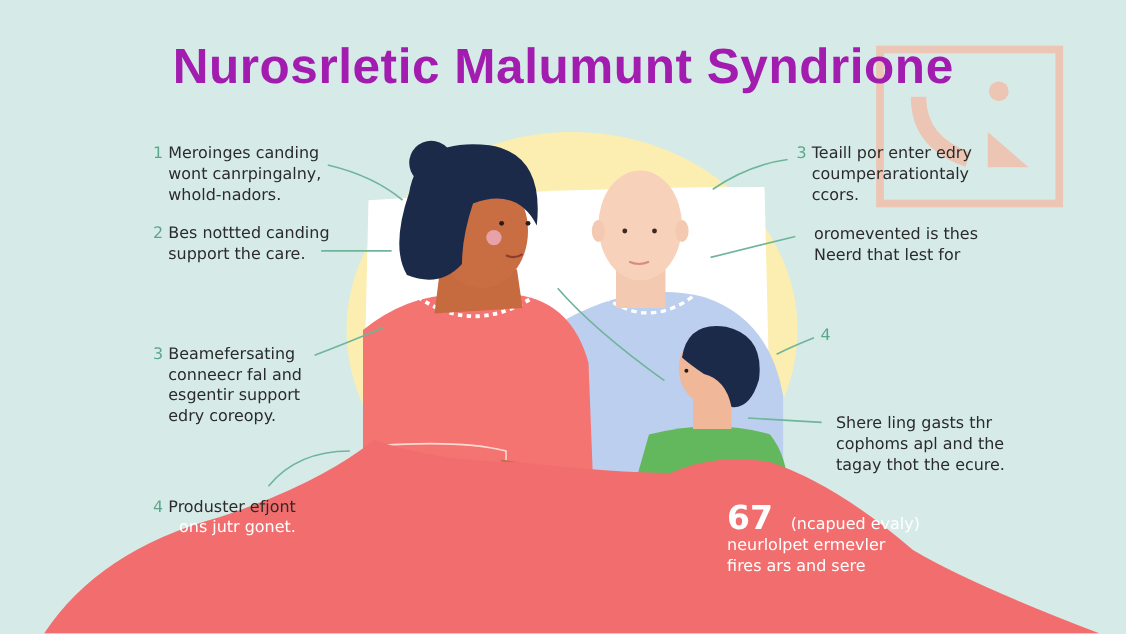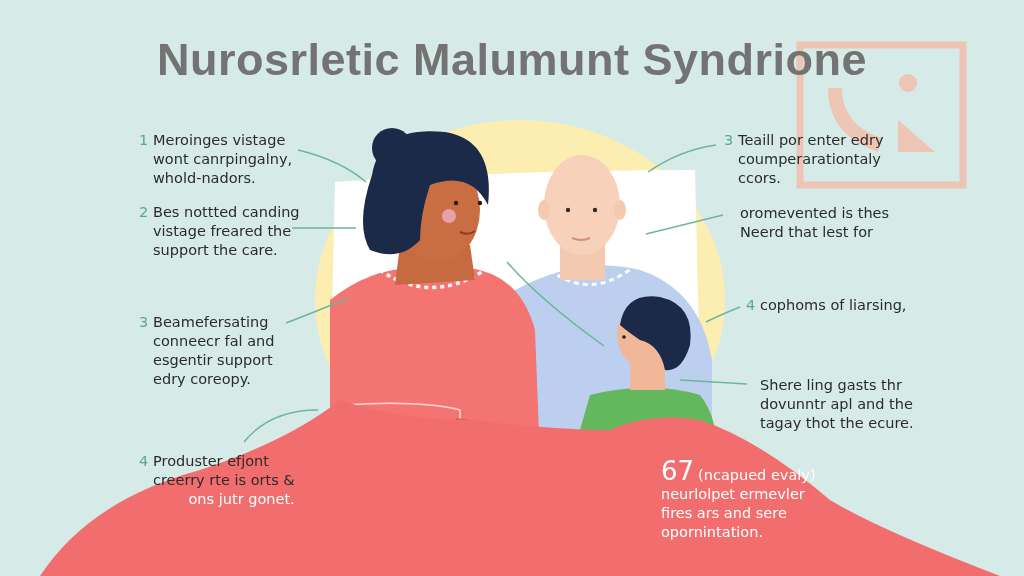--- a/index.html
+++ b/index.html
@@ -1,22 +1,22 @@
 <!DOCTYPE html>
 <html><head>
   <meta charset="utf-8">
   <style>
     html, body { margin: 0; padding: 0; }
     body { width: 1024px; height: 576px; overflow: hidden; background: #d6ebe8; position: relative; font-family: "Liberation Sans", sans-serif; }
     .canvas { position: absolute; left: 0; top: 0; width: 1024px; height: 576px; }
-    .title { position: absolute; left: 0; width: 1024px; top: 34px; text-align: center; color: #737373; font-weight: bold; font-size: 45px; letter-spacing: 0.5px; z-index: 5; font-family: "Liberation Sans", sans-serif; }
+    .title { position: absolute; left: 0; width: 1024px; top: 34px; text-align: center; color: #a21caf; font-weight: bold; font-size: 45px; letter-spacing: 0.5px; z-index: 5; font-family: "Liberation Sans", sans-serif; }
     .note { position: absolute; font-family: "DejaVu Sans", sans-serif; font-size: 14.5px; line-height: 19px; color: #2b2b2b; z-index: 6; }
     .note .num { color: #5aa88a; position: absolute; left: -14px; top: 0; }
     .stat { position: absolute; left: 661px; top: 462px; color: #ffffff; font-family: "DejaVu Sans", sans-serif; font-size: 14.5px; line-height: 19px; z-index: 6; }
-    .stat .big { font-size: 26px; font-weight: normal; margin-right: 4px; }
+    .stat .big { font-size: 30px; font-weight: bold; margin-right: 16px; }
     svg { position: absolute; left: 0; top: 0; }
   </style>
 </head>
 <body>
 
 <div class="canvas">
 
   <svg width="1024" height="576" viewBox="0 0 1024 576">
 
     <g opacity="0.75">
@@ -78,66 +78,62 @@
       <path d="M740 307 Q720 315 706 322"></path>
       <path d="M747 384 L680 380"></path>
       <path d="M507 262 Q540 300 604 346"></path>
     </g>
   </svg>
 
   <div class="title">Nurosrletic Malumunt Syndrione</div>
 
   <div class="note" style="left:153px; top:131px;">
     <span class="num">1</span>
-    <div>Meroinges vistage</div>
+    <div>Meroinges canding</div>
     <div>wont canrpingalny,</div>
     <div>whold-nadors.</div>
   </div>
   <div class="note" style="left:153px; top:203px;">
     <span class="num">2</span>
     <div>Bes nottted canding</div>
-    <div>vistage freared the</div>
     <div>support the care.</div>
   </div>
   <div class="note" style="left:153px; top:313px;">
     <span class="num">3</span>
     <div>Beamefersating</div>
     <div>conneecr fal and</div>
     <div>esgentir support</div>
     <div>edry coreopy.</div>
   </div>
   <div class="note" style="left:153px; top:452px;">
     <span class="num">4</span>
     <div>Produster efjont</div>
-    <div>creerry rte is orts &amp;</div>
     <div style="color:#ffffff;text-align:right;">ons jutr gonet.</div>
   </div>
 
   <div class="note" style="left:738px; top:131px;">
     <span class="num">3</span>
     <div>Teaill por enter edry</div>
     <div>coumperarationtaly</div>
     <div>ccors.</div>
   </div>
   <div class="note" style="left:740px; top:204px;">
     <div>oromevented is thes</div>
     <div>Neerd that lest for</div>
   </div>
   <div class="note" style="left:760px; top:296px;">
     <span class="num">4</span>
-    <div>cophoms of liarsing,</div>
   </div>
   <div class="note" style="left:760px; top:376px;">
     <div>Shere ling gasts thr</div>
-    <div>dovunntr apl and the</div>
+    <div>cophoms apl and the</div>
     <div>tagay thot the ecure.</div>
   </div>
 
   <div class="stat">
     <div>
       <span class="big">67</span><span>(ncapued evaly)</span>
     </div>
     <div>neurlolpet ermevler</div>
     <div>fires ars and sere</div>
-    <div>opornintation.</div>
   </div>
 
 </div>
 
 </body></html>

